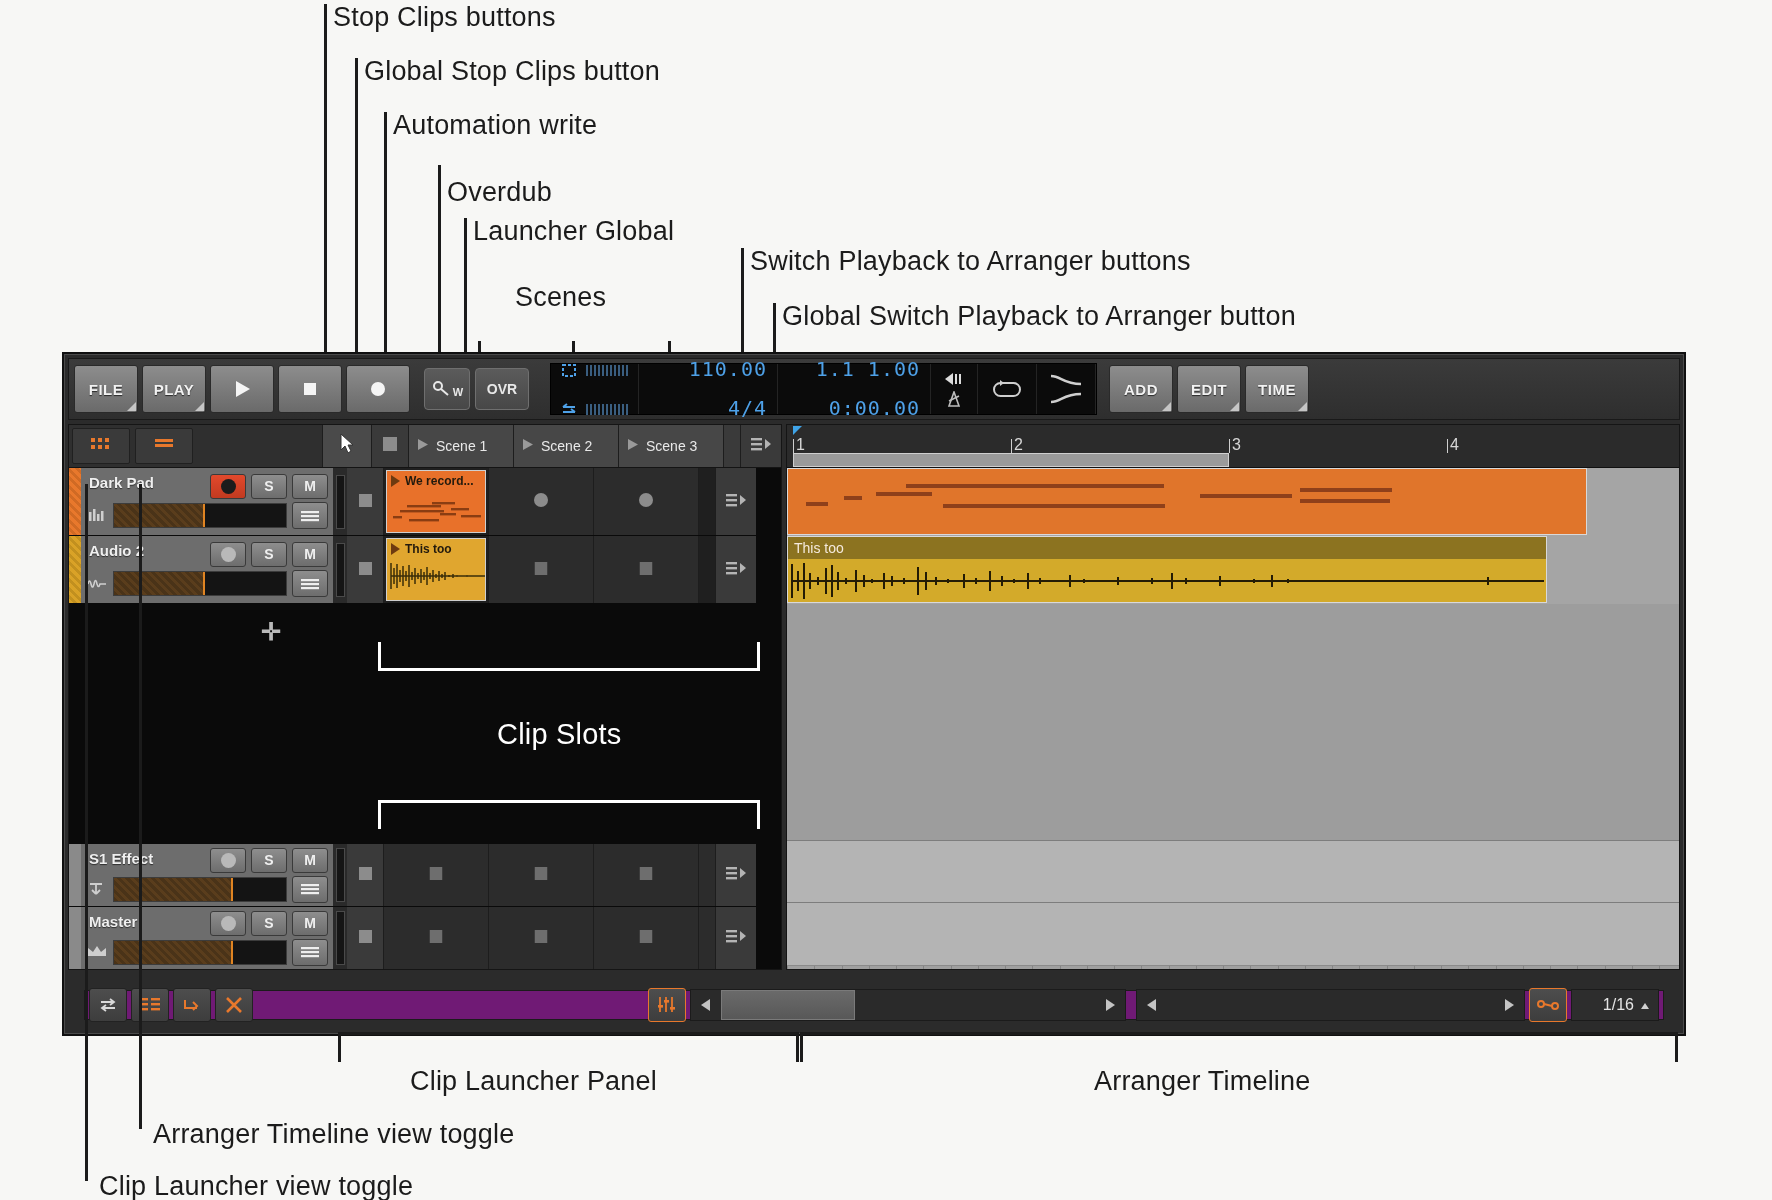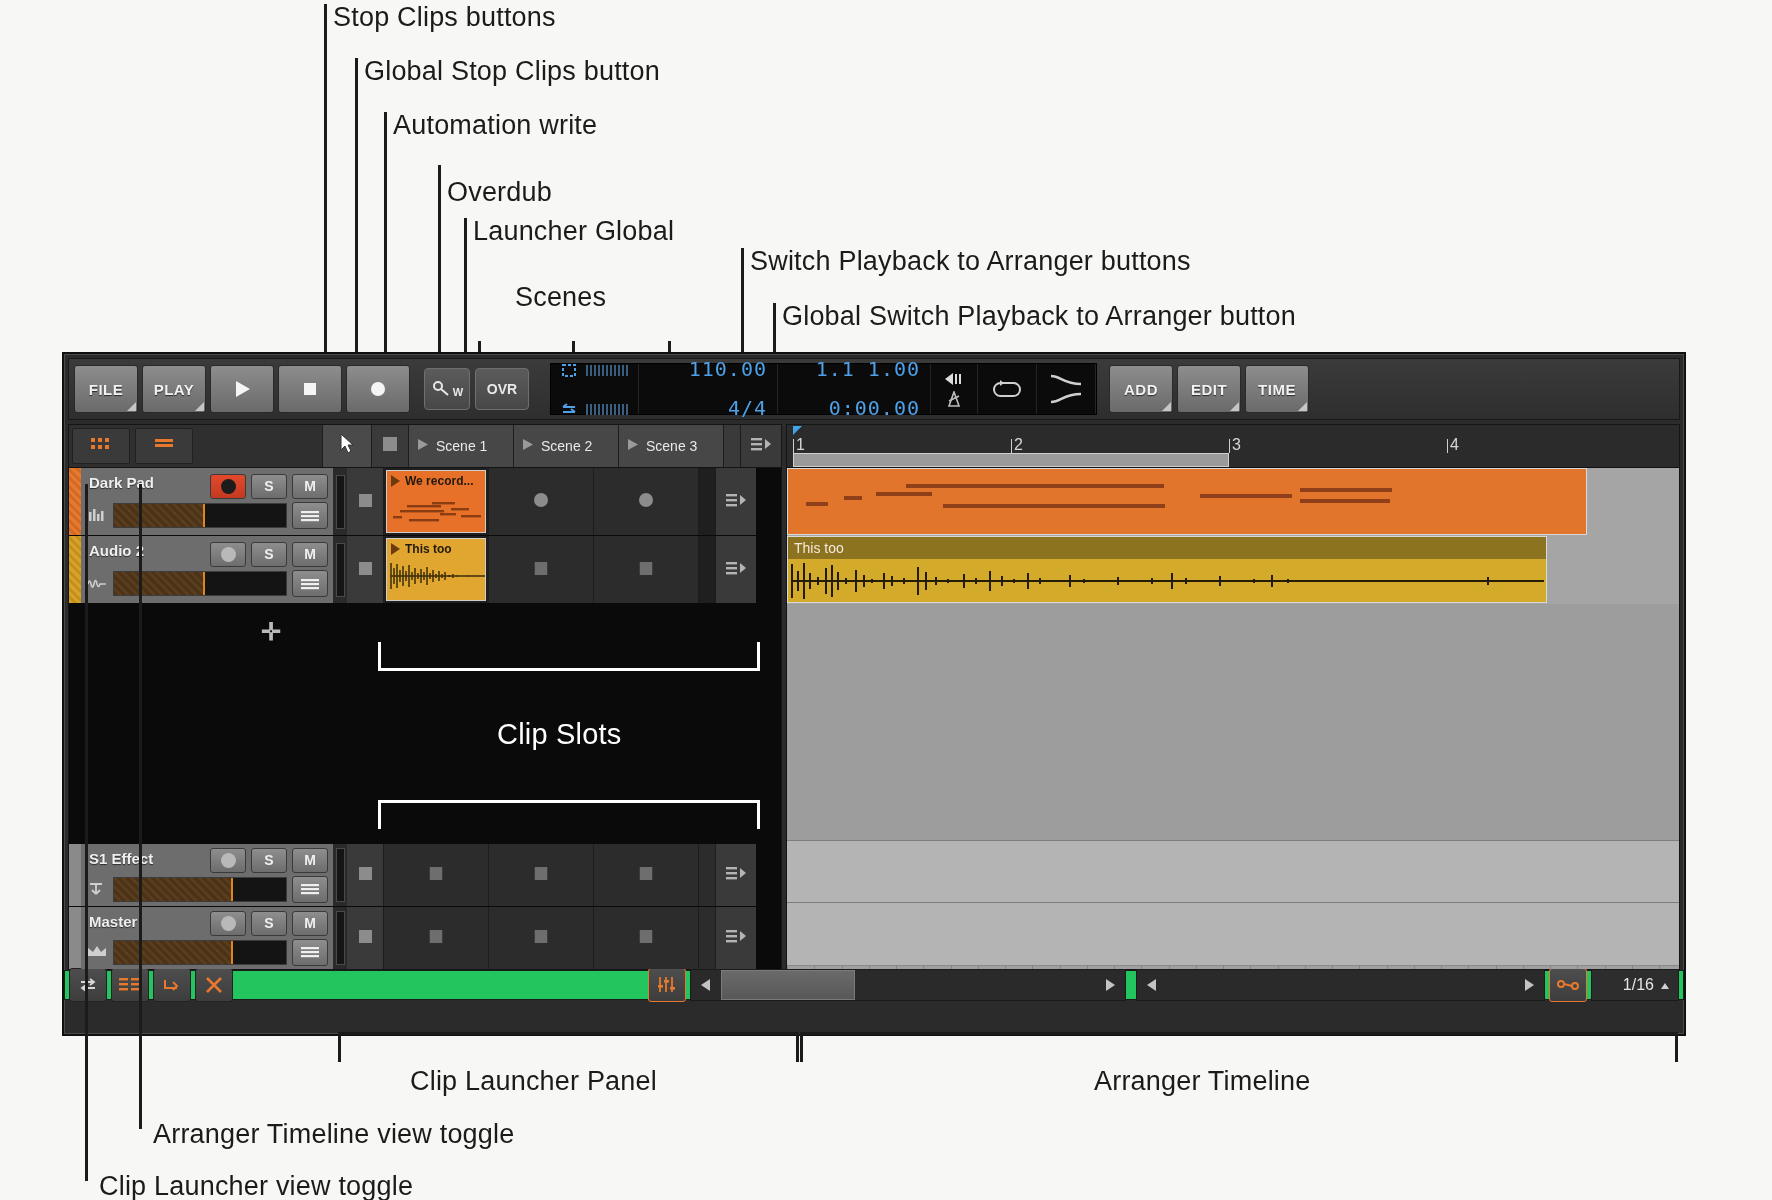--- a/index.html
+++ b/index.html
@@ -124,22 +124,22 @@
   .playhead{position:absolute;left:6px;top:1px;width:0;height:0;
     border-top:9px solid #3fa4e8;border-right:9px solid transparent;}
   .loopbar{position:absolute;left:6px;bottom:0;height:14px;background:#9a9a9a;border:1px solid #cfcfcf;box-sizing:border-box;}
   .atracks{flex:1;position:relative;background:#9f9f9f;overflow:hidden;}
   .alane{position:absolute;left:0;right:0;border-bottom:1px solid #8a8a8a;}
   .aclip{position:absolute;border:1px solid #d9d9d9;box-sizing:border-box;overflow:hidden;}
   .aclip .hdr{font-size:14px;padding:3px 6px;color:#f5eadd;}
   .agrid{position:absolute;inset:0;pointer-events:none;}
 
   
-  .btoolbar{height:30px;margin:0;display:flex;align-items:center;gap:4px;
-    background:#22c55e;border:1px solid #1b1b1b;box-sizing:border-box;padding:0 4px;}
+  .btoolbar{height:30px;margin:20px;display:flex;align-items:center;gap:4px;
+    background:#701a75;border:1px solid #1b1b1b;box-sizing:border-box;padding:0 4px;}
   .tool{width:36px;height:32px;border-radius:3px;background:linear-gradient(#4d4d4d,#3d3d3d);
     border:1px solid #222;display:flex;align-items:center;justify-content:center;}
   .sbar{height:32px;background:#2a2a2a;border:1px solid #1b1b1b;display:flex;align-items:center;box-sizing:border-box;}
   .sarrow{width:30px;height:30px;display:flex;align-items:center;justify-content:center;}
   .sthumb{height:28px;background:linear-gradient(#6a6a6a,#585858);border:1px solid #7a7a7a;}
   .gridval{height:32px;min-width:88px;background:#2d2d2d;border:1px solid #1b1b1b;color:#e4e4e4;
     display:flex;align-items:center;justify-content:flex-end;padding:0 8px;gap:6px;font-size:16px;box-sizing:border-box;}
 </style>
 </head>
 <body>

